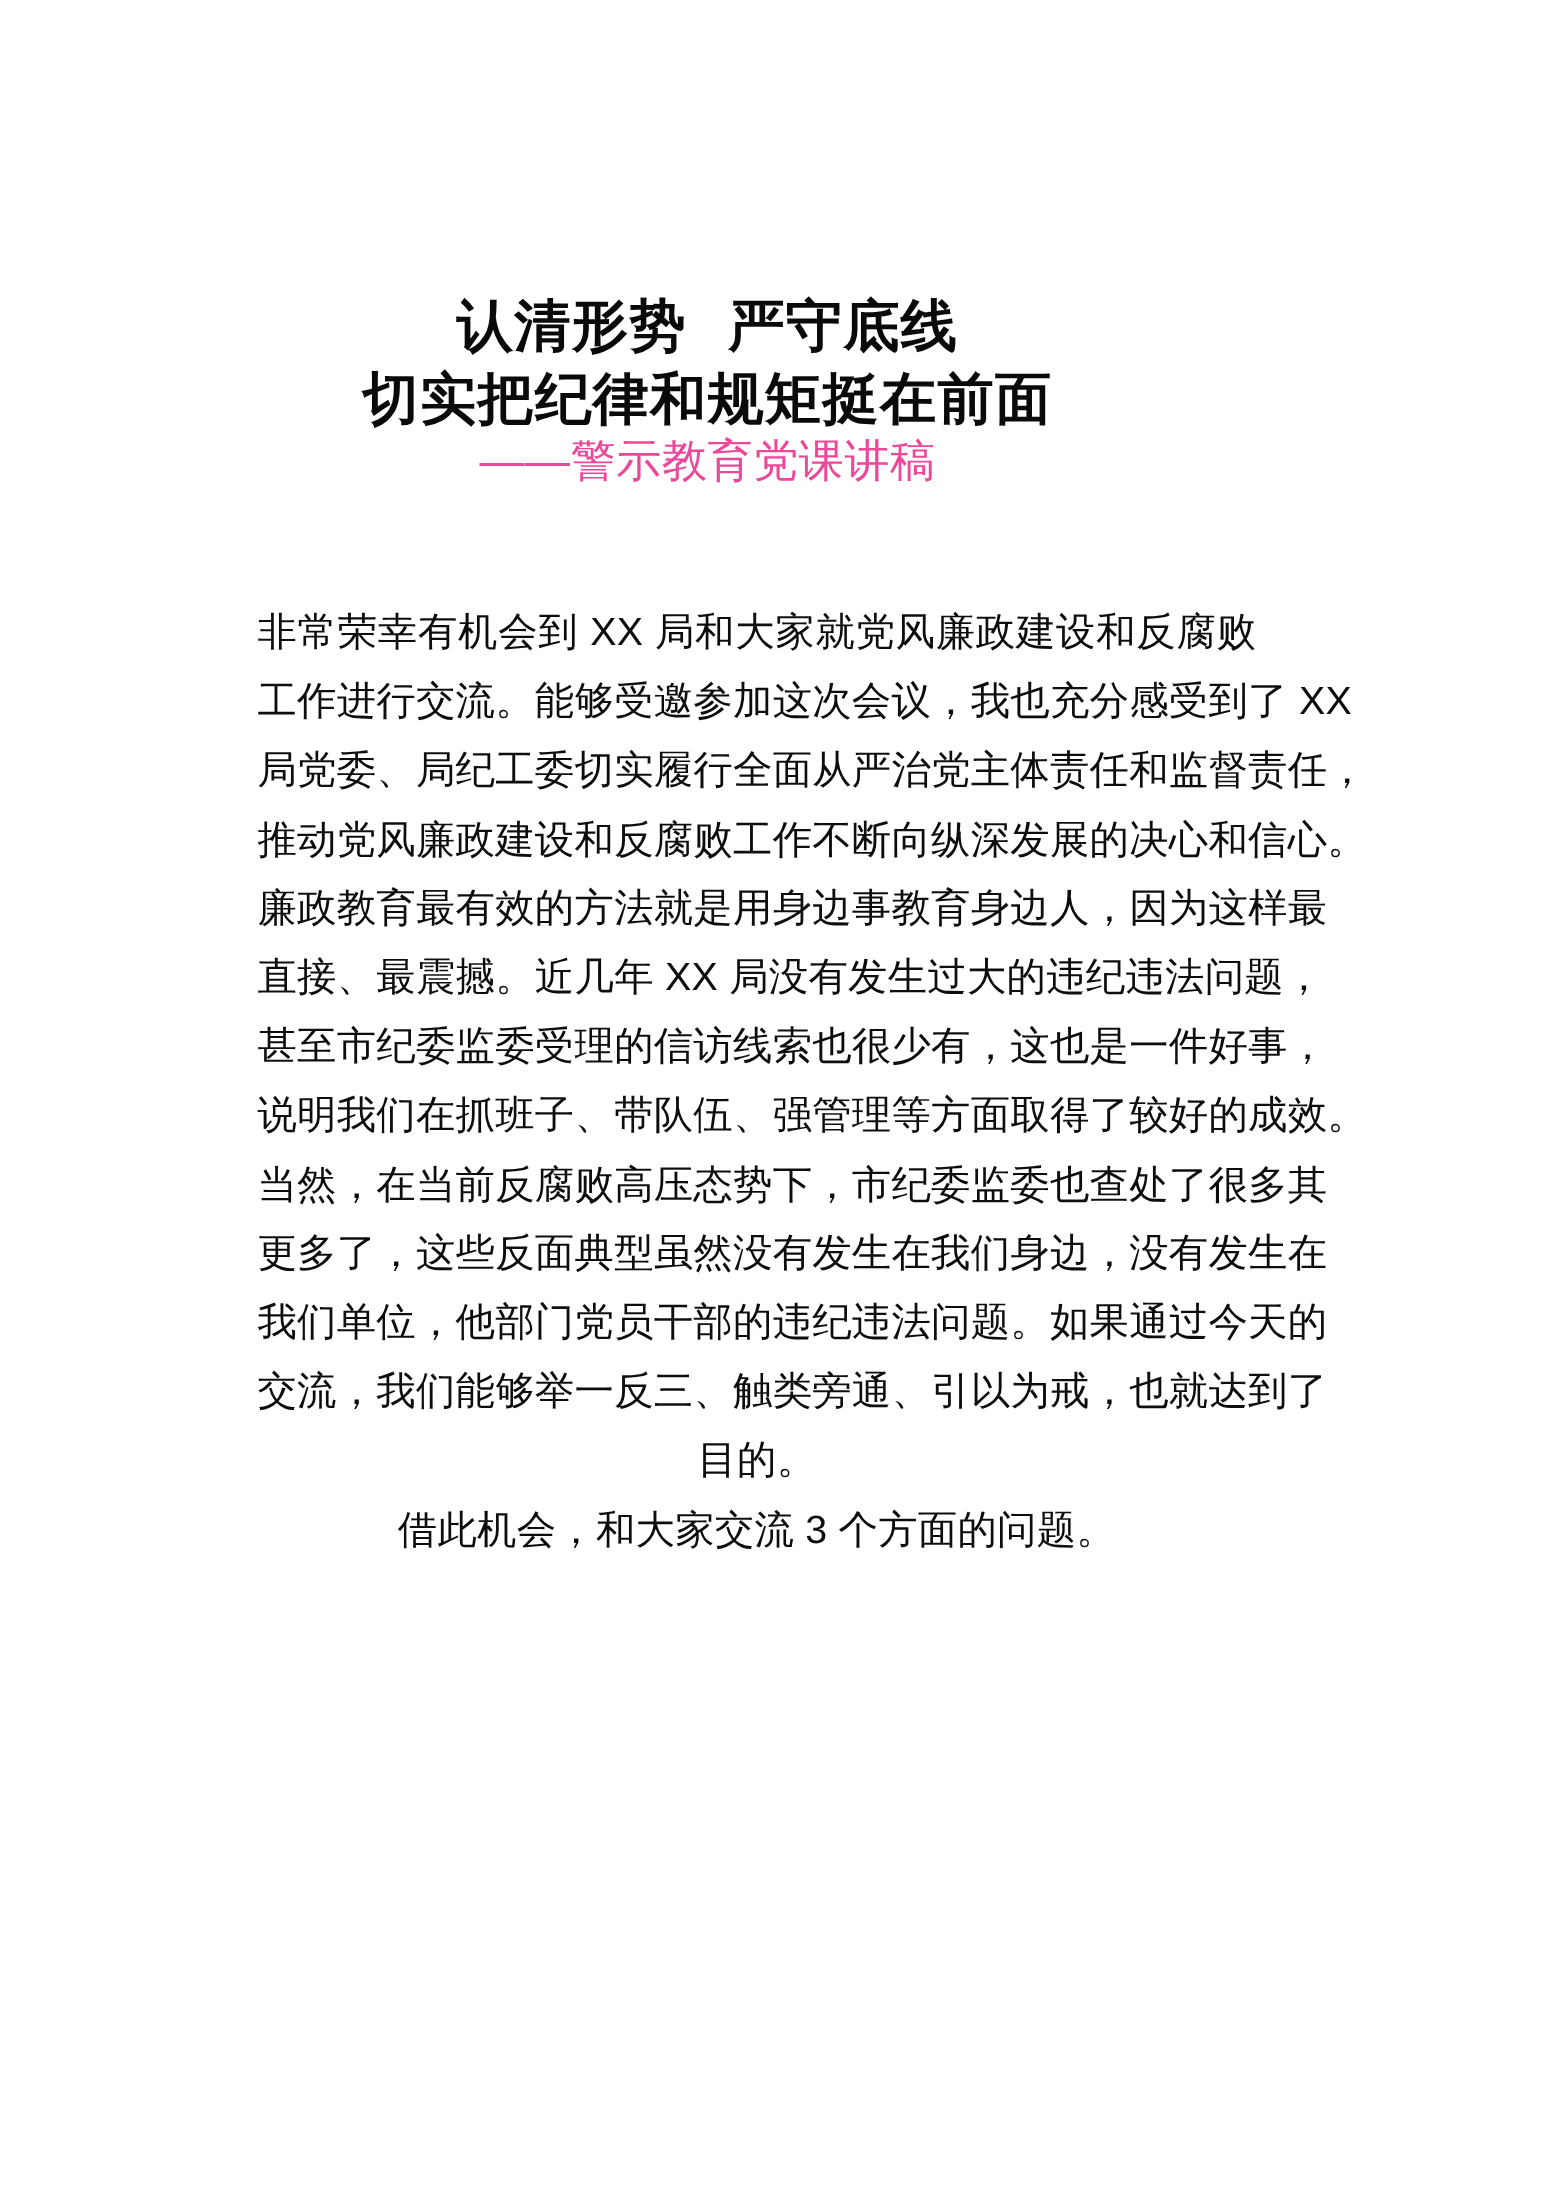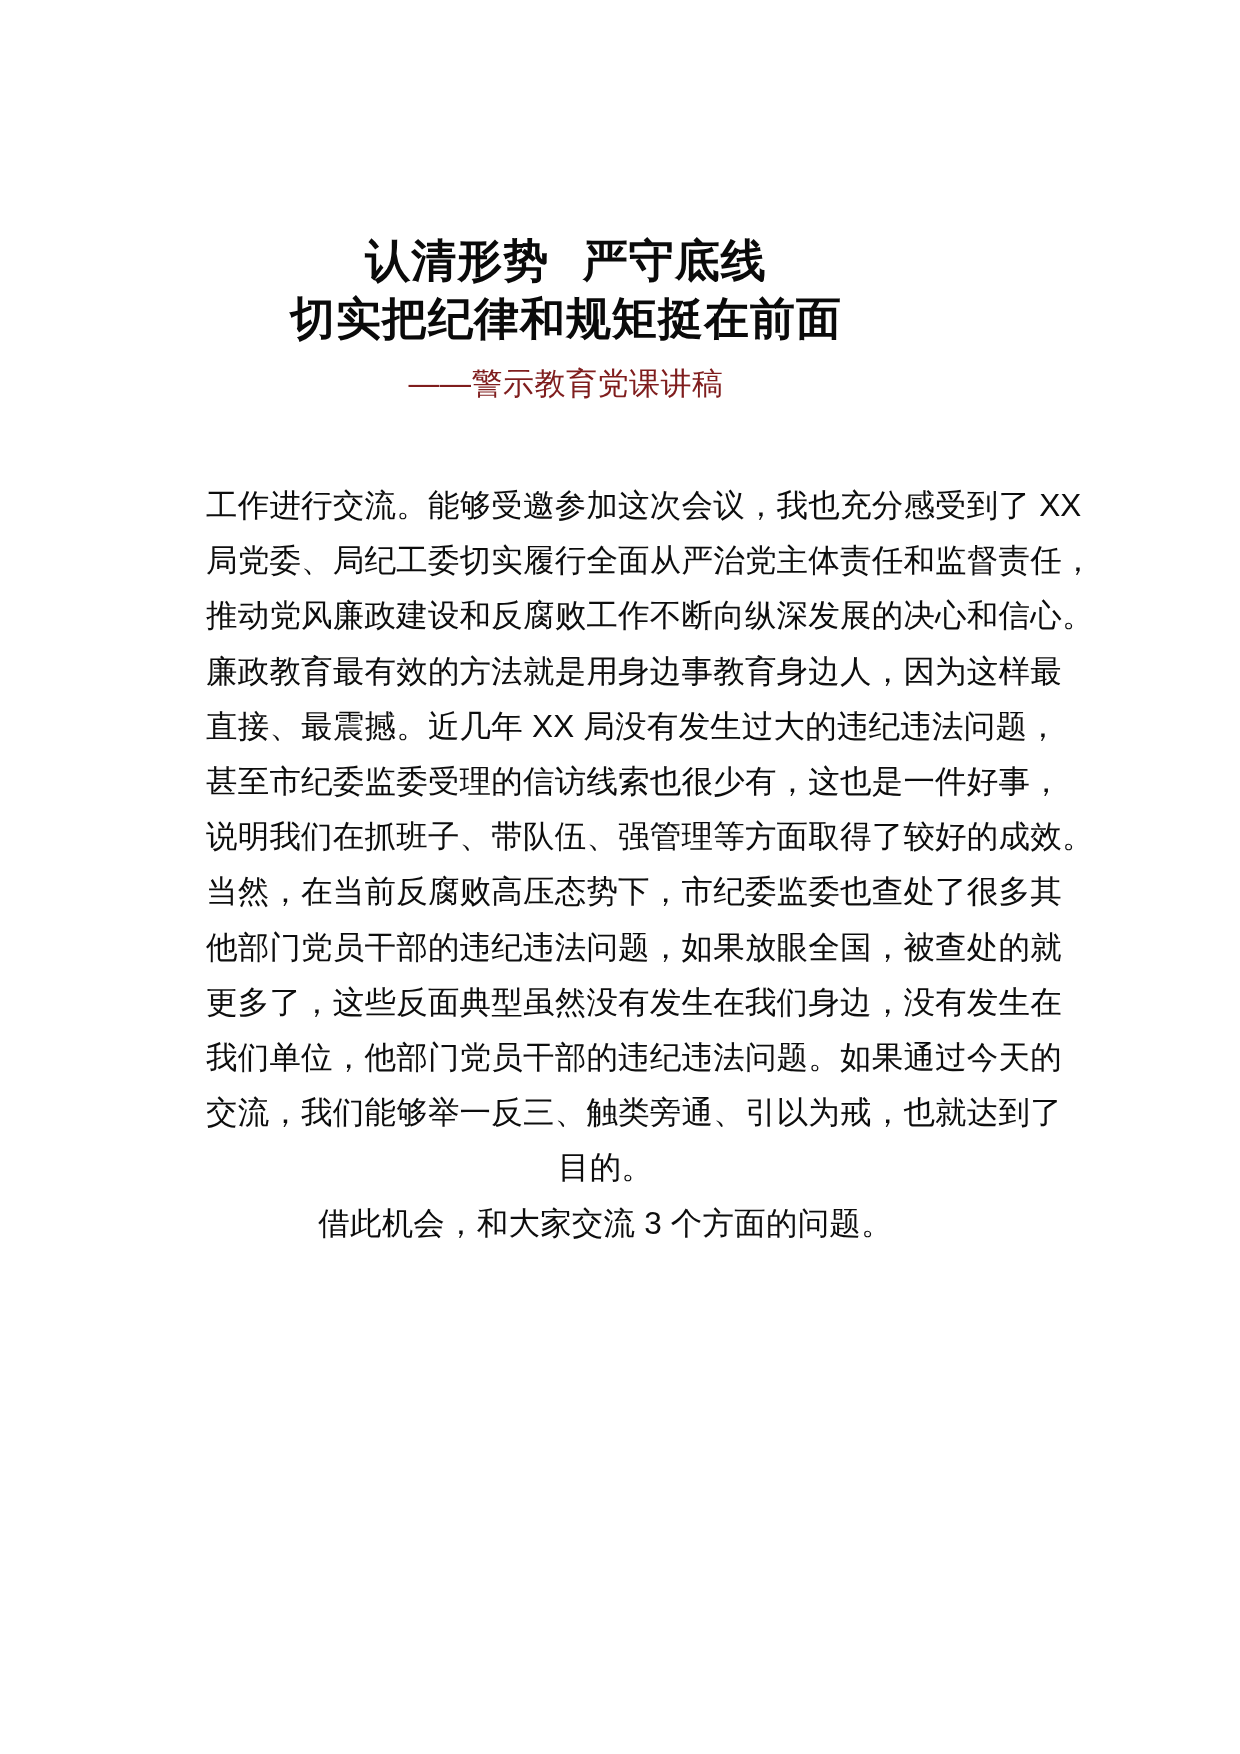--- a/index.html
+++ b/index.html
@@ -29,27 +29,27 @@
   .doc-title-line {
     font-family: "DejaVu Sans", "Liberation Sans", sans-serif;
     font-weight: 700;
     font-size: 45px;
     line-height: 58px;
     letter-spacing: 1px;
     color: #0a0a0a;
     white-space: pre;
   }
   .doc-subtitle {
-    margin-top: 18px;
+    margin-top: 3px;
     font-family: "Liberation Sans", "DejaVu Sans", sans-serif;
     font-weight: 400;
-    font-size: 31px;
+    font-size: 36px;
     line-height: 36px;
     letter-spacing: 0.5px;
-    color: #7f1d1d;
+    color: #ec4899;
   }
 
   
   .body-block {
     position: absolute;
     left: 143px;
     top: 478px;
     width: 862px;
   }
   .para {
@@ -89,29 +89,29 @@
 <div class="page">
 
   <div class="title-block">
     <div class="doc-title-line">认清形势  严守底线</div>
     <div class="doc-title-line">切实把纪律和规矩挺在前面</div>
     <div class="doc-subtitle">——警示教育党课讲稿</div>
   </div>
 
   <div class="body-block">
     <div class="para para-indent">
+        <span class="line line-justified" style="text-indent: 63px;">非常荣幸有机会到 XX 局和大家就党风廉政建设和反腐败</span>
         <span class="line line-justified">工作进行交流。能够受邀参加这次会议，我也充分感受到了 XX</span>
         <span class="line line-justified">局党委、局纪工委切实履行全面从严治党主体责任和监督责任，</span>
         <span class="line line-justified">推动党风廉政建设和反腐败工作不断向纵深发展的决心和信心。</span>
         <span class="line line-justified">廉政教育最有效的方法就是用身边事教育身边人，因为这样最</span>
         <span class="line line-justified">直接、最震撼。近几年 XX 局没有发生过大的违纪违法问题，</span>
         <span class="line line-justified">甚至市纪委监委受理的信访线索也很少有，这也是一件好事，</span>
         <span class="line line-justified">说明我们在抓班子、带队伍、强管理等方面取得了较好的成效。</span>
         <span class="line line-justified">当然，在当前反腐败高压态势下，市纪委监委也查处了很多其</span>
-        <span class="line line-justified">他部门党员干部的违纪违法问题，如果放眼全国，被查处的就</span>
         <span class="line line-justified">更多了，这些反面典型虽然没有发生在我们身边，没有发生在</span>
         <span class="line line-justified">我们单位，他部门党员干部的违纪违法问题。如果通过今天的</span>
         <span class="line line-justified">交流，我们能够举一反三、触类旁通、引以为戒，也就达到了</span>
         <span class="line line-plain">目的。</span>
       </div>
     <div class="para para-indent">
         <span class="line line-plain" style="text-indent: 63px;">借此机会，和大家交流 3 个方面的问题。</span>
       </div>
   </div>
 

